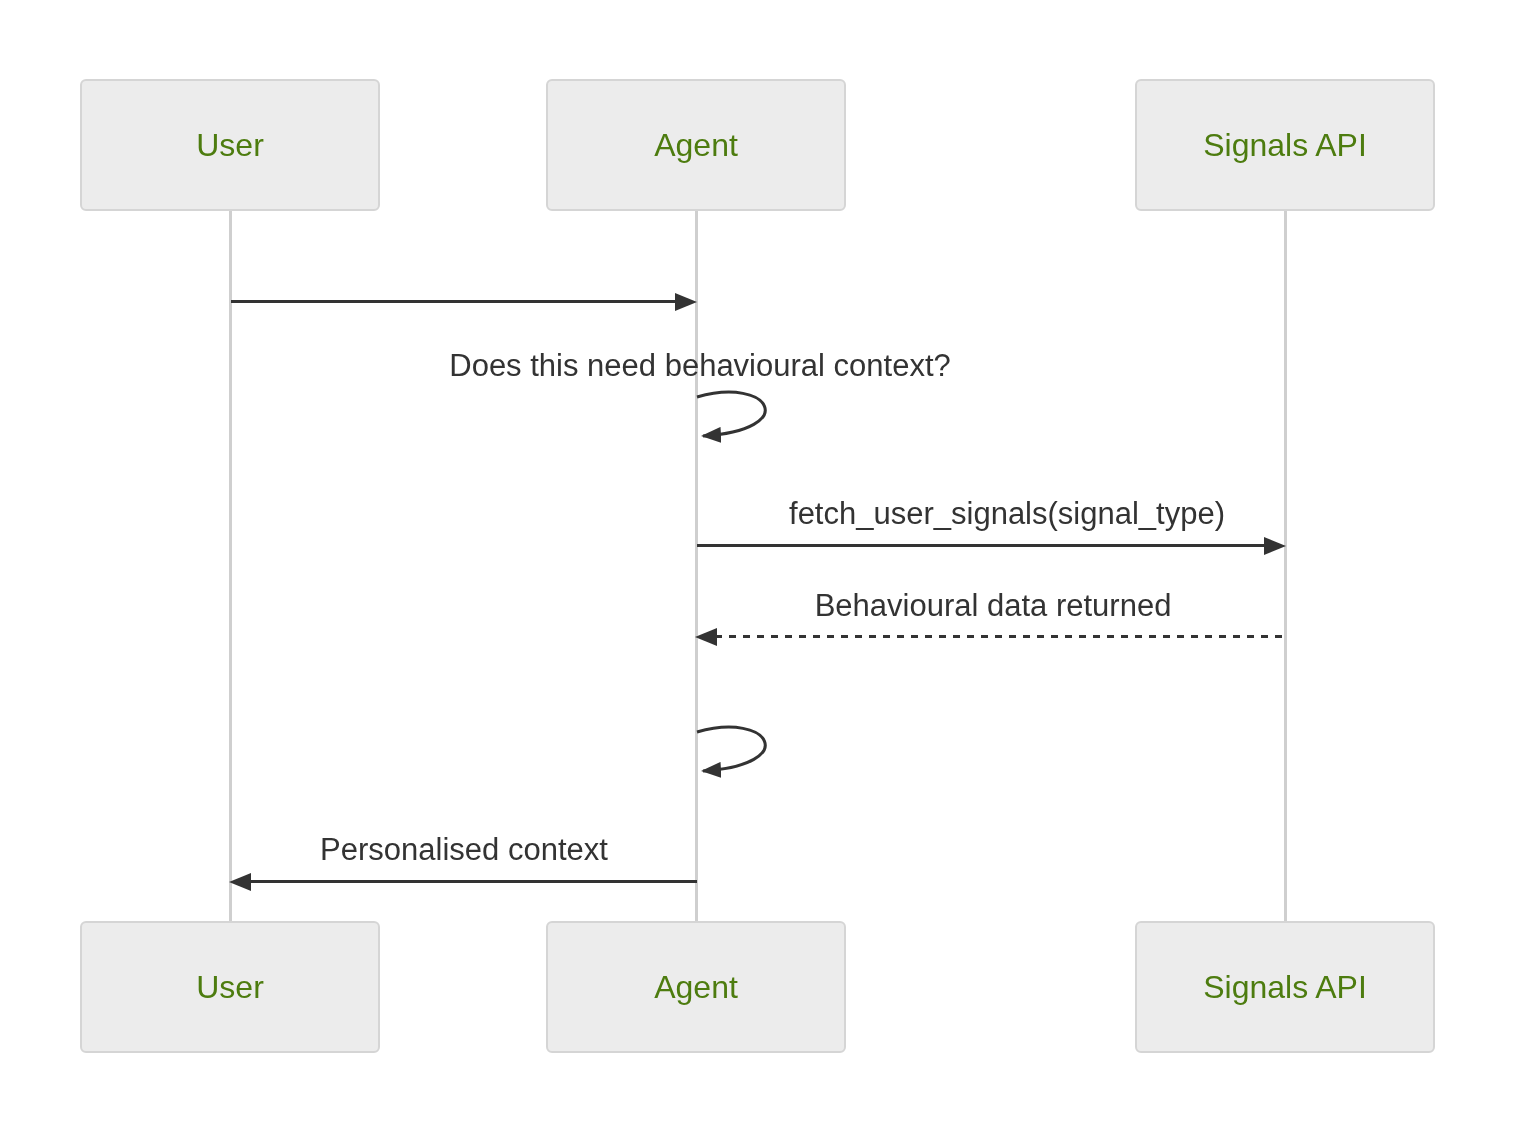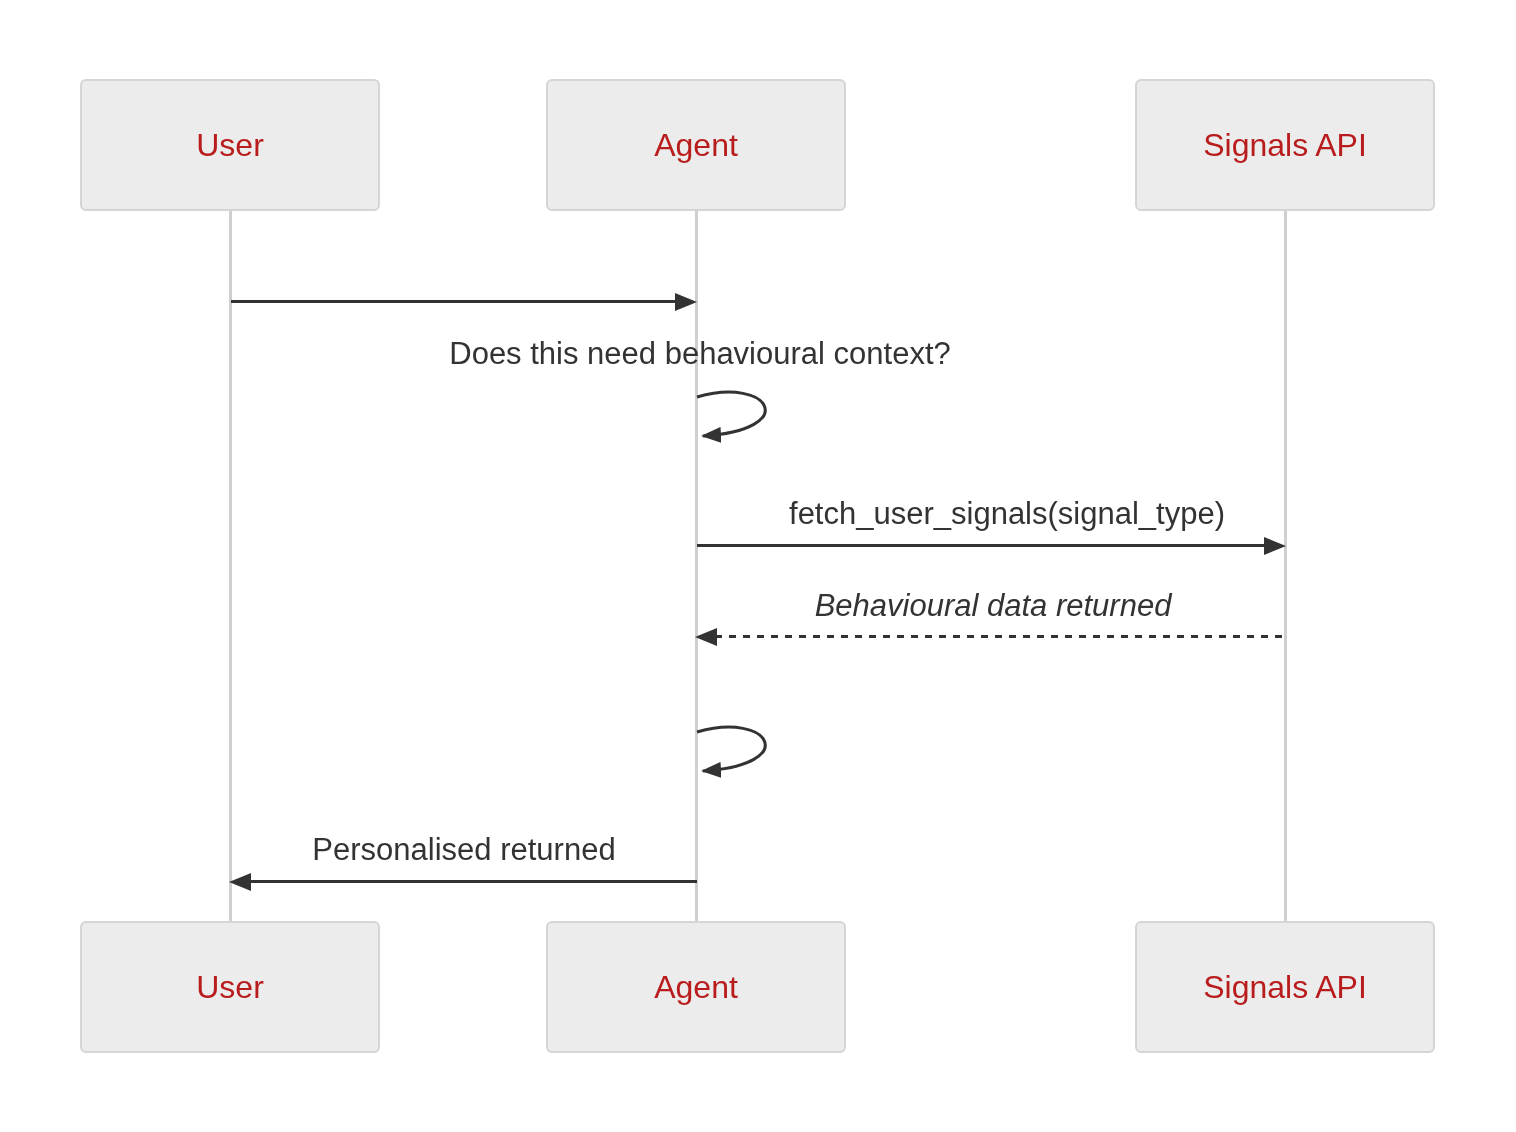--- a/index.html
+++ b/index.html
@@ -19,21 +19,21 @@
     position: absolute;
     width: 300px;
     height: 132px;
     background: #ececec;
     border: 2px solid #d5d5d5;
     border-radius: 6px;
     display: flex;
     align-items: center;
     justify-content: center;
     font-size: 32px;
-    color: #b91c1c;
+    color: #4d7c0f;
   }
   .actor-user-top    { left: 80px;   top: 79px; }
   .actor-agent-top   { left: 546px;  top: 79px; }
   .actor-signals-top { left: 1135px; top: 79px; }
   .actor-user-bot    { left: 80px;   top: 921px; }
   .actor-agent-bot   { left: 546px;  top: 921px; }
   .actor-signals-bot { left: 1135px; top: 921px; }
 
   
   .lifeline {
@@ -50,23 +50,23 @@
   
   .msg-label {
     position: absolute;
     transform: translateX(-50%);
     white-space: nowrap;
     font-size: 31px;
     line-height: 40px;
     color: #333333;
   }
   .label-1 { left: 464px; top: 248px; }
-  .label-2 { left: 700px; top: 334px; }
+  .label-2 { left: 700px; top: 346px; }
   .label-3 { left: 991px; top: 494px; margin-left: 16px; }
-  .label-4 { left: 993px; top: 586px; font-style: italic; }
+  .label-4 { left: 993px; top: 586px; }
   .label-5 { left: 698px; top: 679px; }
   .label-6 { left: 464px; top: 830px; }
 
   
   .msg-line {
     position: absolute;
     height: 3px;
     background: #333333;
   }
   .msg-line-dashed {
@@ -164,17 +164,17 @@
   <div class="arrow-right head-3"></div>
 
   <div class="msg-label label-4">Behavioural data returned</div>
   <div class="msg-line-dashed line-4"></div>
   <div class="arrow-left head-4"></div>
 
   <svg class="self-loop loop-5" viewBox="0 0 110 64">
     <path d="M 4 9 C 78 -12, 108 42, 10 48" marker-end="url(#loopArrow)"></path>
   </svg>
 
-  <div class="msg-label label-6">Personalised returned</div>
+  <div class="msg-label label-6">Personalised context</div>
   <div class="msg-line line-6"></div>
   <div class="arrow-left head-6"></div>
 
 </div>
 
 </body></html>

